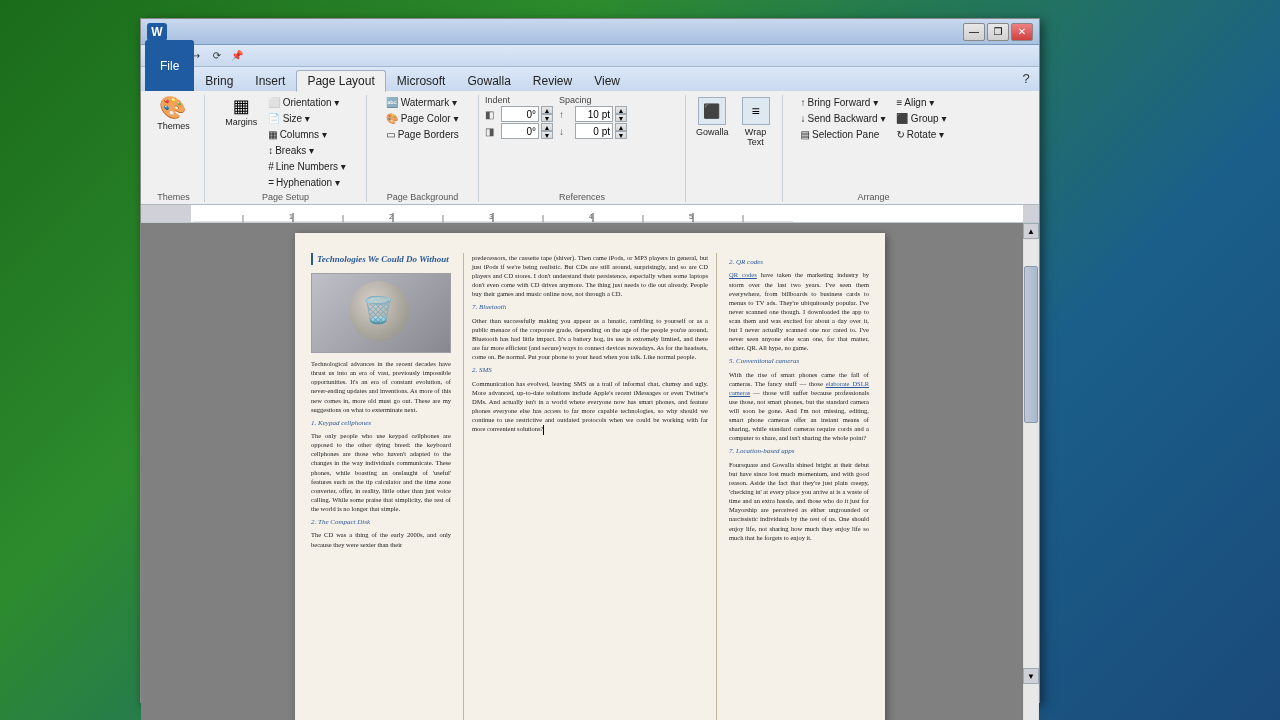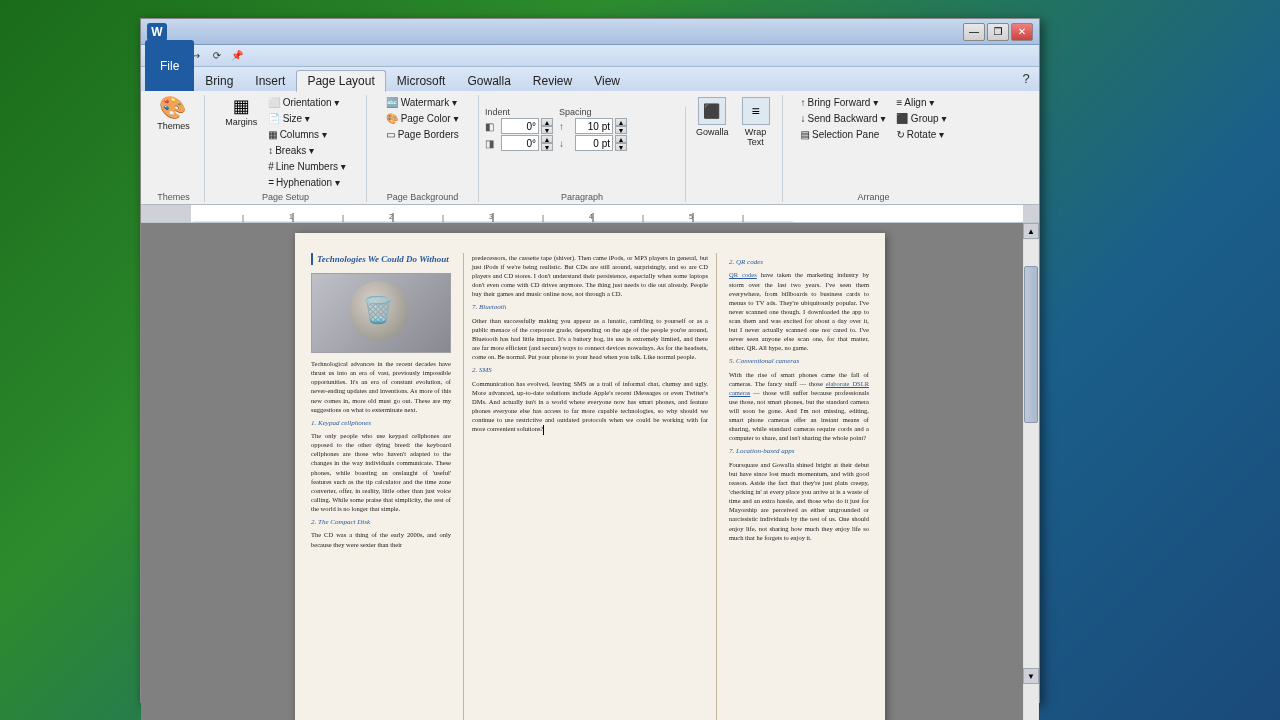--- a/index.html
+++ b/index.html
@@ -477,21 +477,21 @@
             <span>🎨</span> Page Color ▾
           </div>
           <div class="ribbon-btn-small">
             <span>▭</span> Page Borders
           </div>
         </div>
       </div>
       <div class="ribbon-group-label">Page Background</div>
     </div>
 
-    <div class="ribbon-group" style="min-width:150px;margin-top:12px;">
+    <div class="ribbon-group" style="min-width:150px;">
       <div class="ribbon-group-content paragraph-group">
         <div class="paragraph-section">
           <div class="paragraph-label">Indent</div>
           <div class="spinner-row">
             <span class="prefix-icon">◧</span>
             <input class="spinner-input" type="text" value="0°" style="">
             <div class="spinner-btns">
               <div class="spinner-btn">▲</div>
               <div class="spinner-btn">▼</div>
             </div>
@@ -518,21 +518,21 @@
           <div class="spinner-row">
             <span class="prefix-icon">↓</span>
             <input class="spinner-input" type="text" value="0 pt" style="">
             <div class="spinner-btns">
               <div class="spinner-btn">▲</div>
               <div class="spinner-btn">▼</div>
             </div>
           </div>
         </div>
       </div>
-      <div class="ribbon-group-label">Paragraph</div>
+      <div class="ribbon-group-label">References</div>
     </div>
 
     <div class="ribbon-group" style="min-width:60px;">
       <div class="ribbon-group-content">
         <div class="ribbon-btn-large">
           <div style="width:28px;height:28px;background:#dde8f0;border:1px solid #a0b0c0;display:flex;align-items:center;justify-content:center;font-size:14px;">⬛</div>
           <div class="label">Gowalla</div>
         </div>
         <div class="ribbon-btn-large">
           <div style="width:28px;height:28px;background:#dde8f0;border:1px solid #a0b0c0;display:flex;align-items:center;justify-content:center;font-size:14px;">≡</div>

